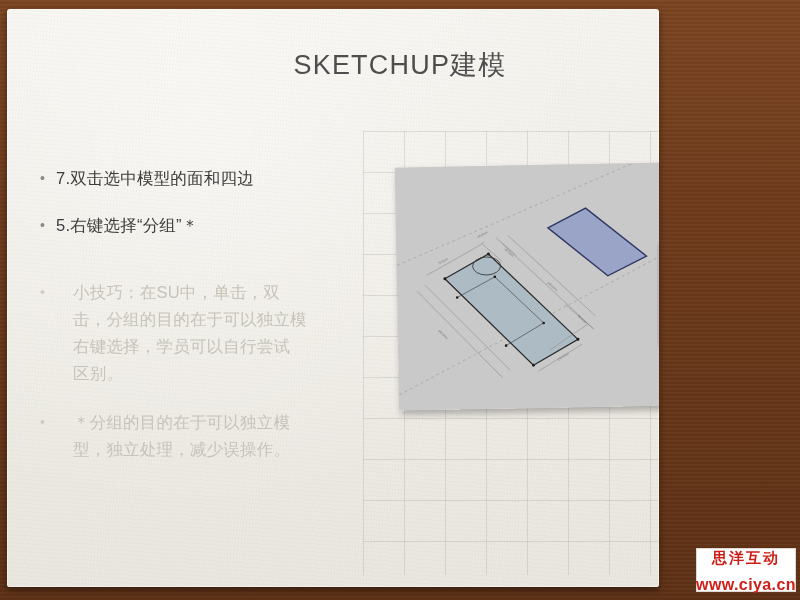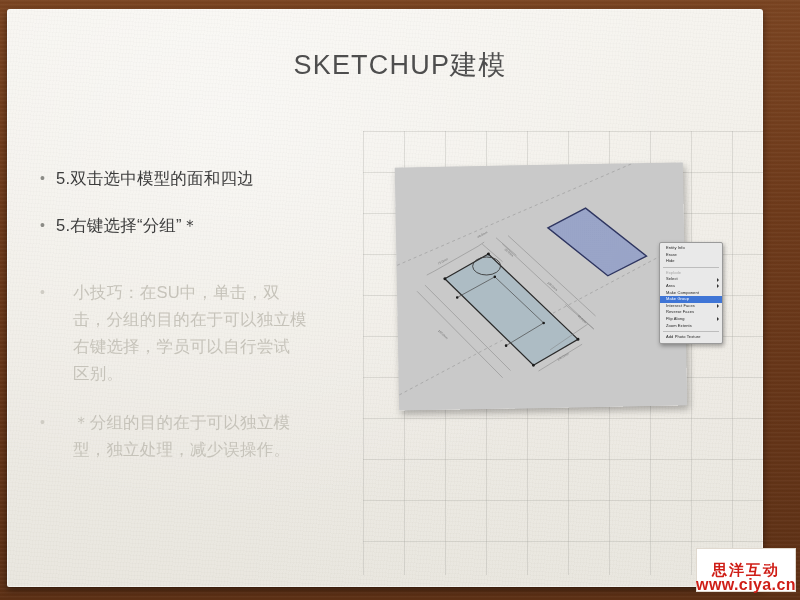--- a/index.html
+++ b/index.html
@@ -31,21 +31,21 @@
       rgba(0,0,0,0.04) 2px,
       rgba(0,0,0,0.00) 4px);
     pointer-events: none;
   }
 
   
   #paper {
     position: absolute;
     left: 7px;
     top: 9px;
-    width: 756px;
+    width: 652px;
     height: 578px;
     background: #f2f0ea;
     background-image:
       linear-gradient(180deg, #f6f4ef 0%, #efece5 55%, #e9e6de 100%);
     border-radius: 3px 3px 2px 2px;
     box-shadow: 0 3px 7px rgba(0,0,0,0.45), 0 0 0 1px rgba(255,255,255,0.5) inset;
     overflow: hidden;
   }
   
   #paper-texture {
@@ -186,21 +186,21 @@
     position: absolute;
     right: 4px;
     bottom: 8px;
     width: 98px;
     height: 42px;
     background: #ffffff;
     border: 1px solid #e0d9cf;
     display: flex;
     flex-direction: column;
     align-items: center;
-    justify-content: flex-end;
+    justify-content: space-between;
     z-index: 9;
   }
   #wm-cn {
     font-size: 15px;
     font-weight: bold;
     color: #cf1e17;
     letter-spacing: 2px;
     line-height: 17px;
   }
   #wm-url {
@@ -221,21 +221,21 @@
     <div id="paper-texture"></div>
 
     <div id="grid-area"></div>
 
     <div id="title">SKETCHUP建模</div>
 
     <div id="bullets">
 
       <div class="bullet">
         <span class="dot">•</span>
-        <span class="txt">5.双击选中模型的面和四边</span>
+        <span class="txt">7.双击选中模型的面和四边</span>
       </div>
 
       <div class="bullet">
         <span class="dot">•</span>
         <span class="txt">5.右键选择“分组”＊</span>
       </div>
 
       <div class="bullet muted gap-top tight">
         <span class="dot">•</span>
         <span class="txt">

